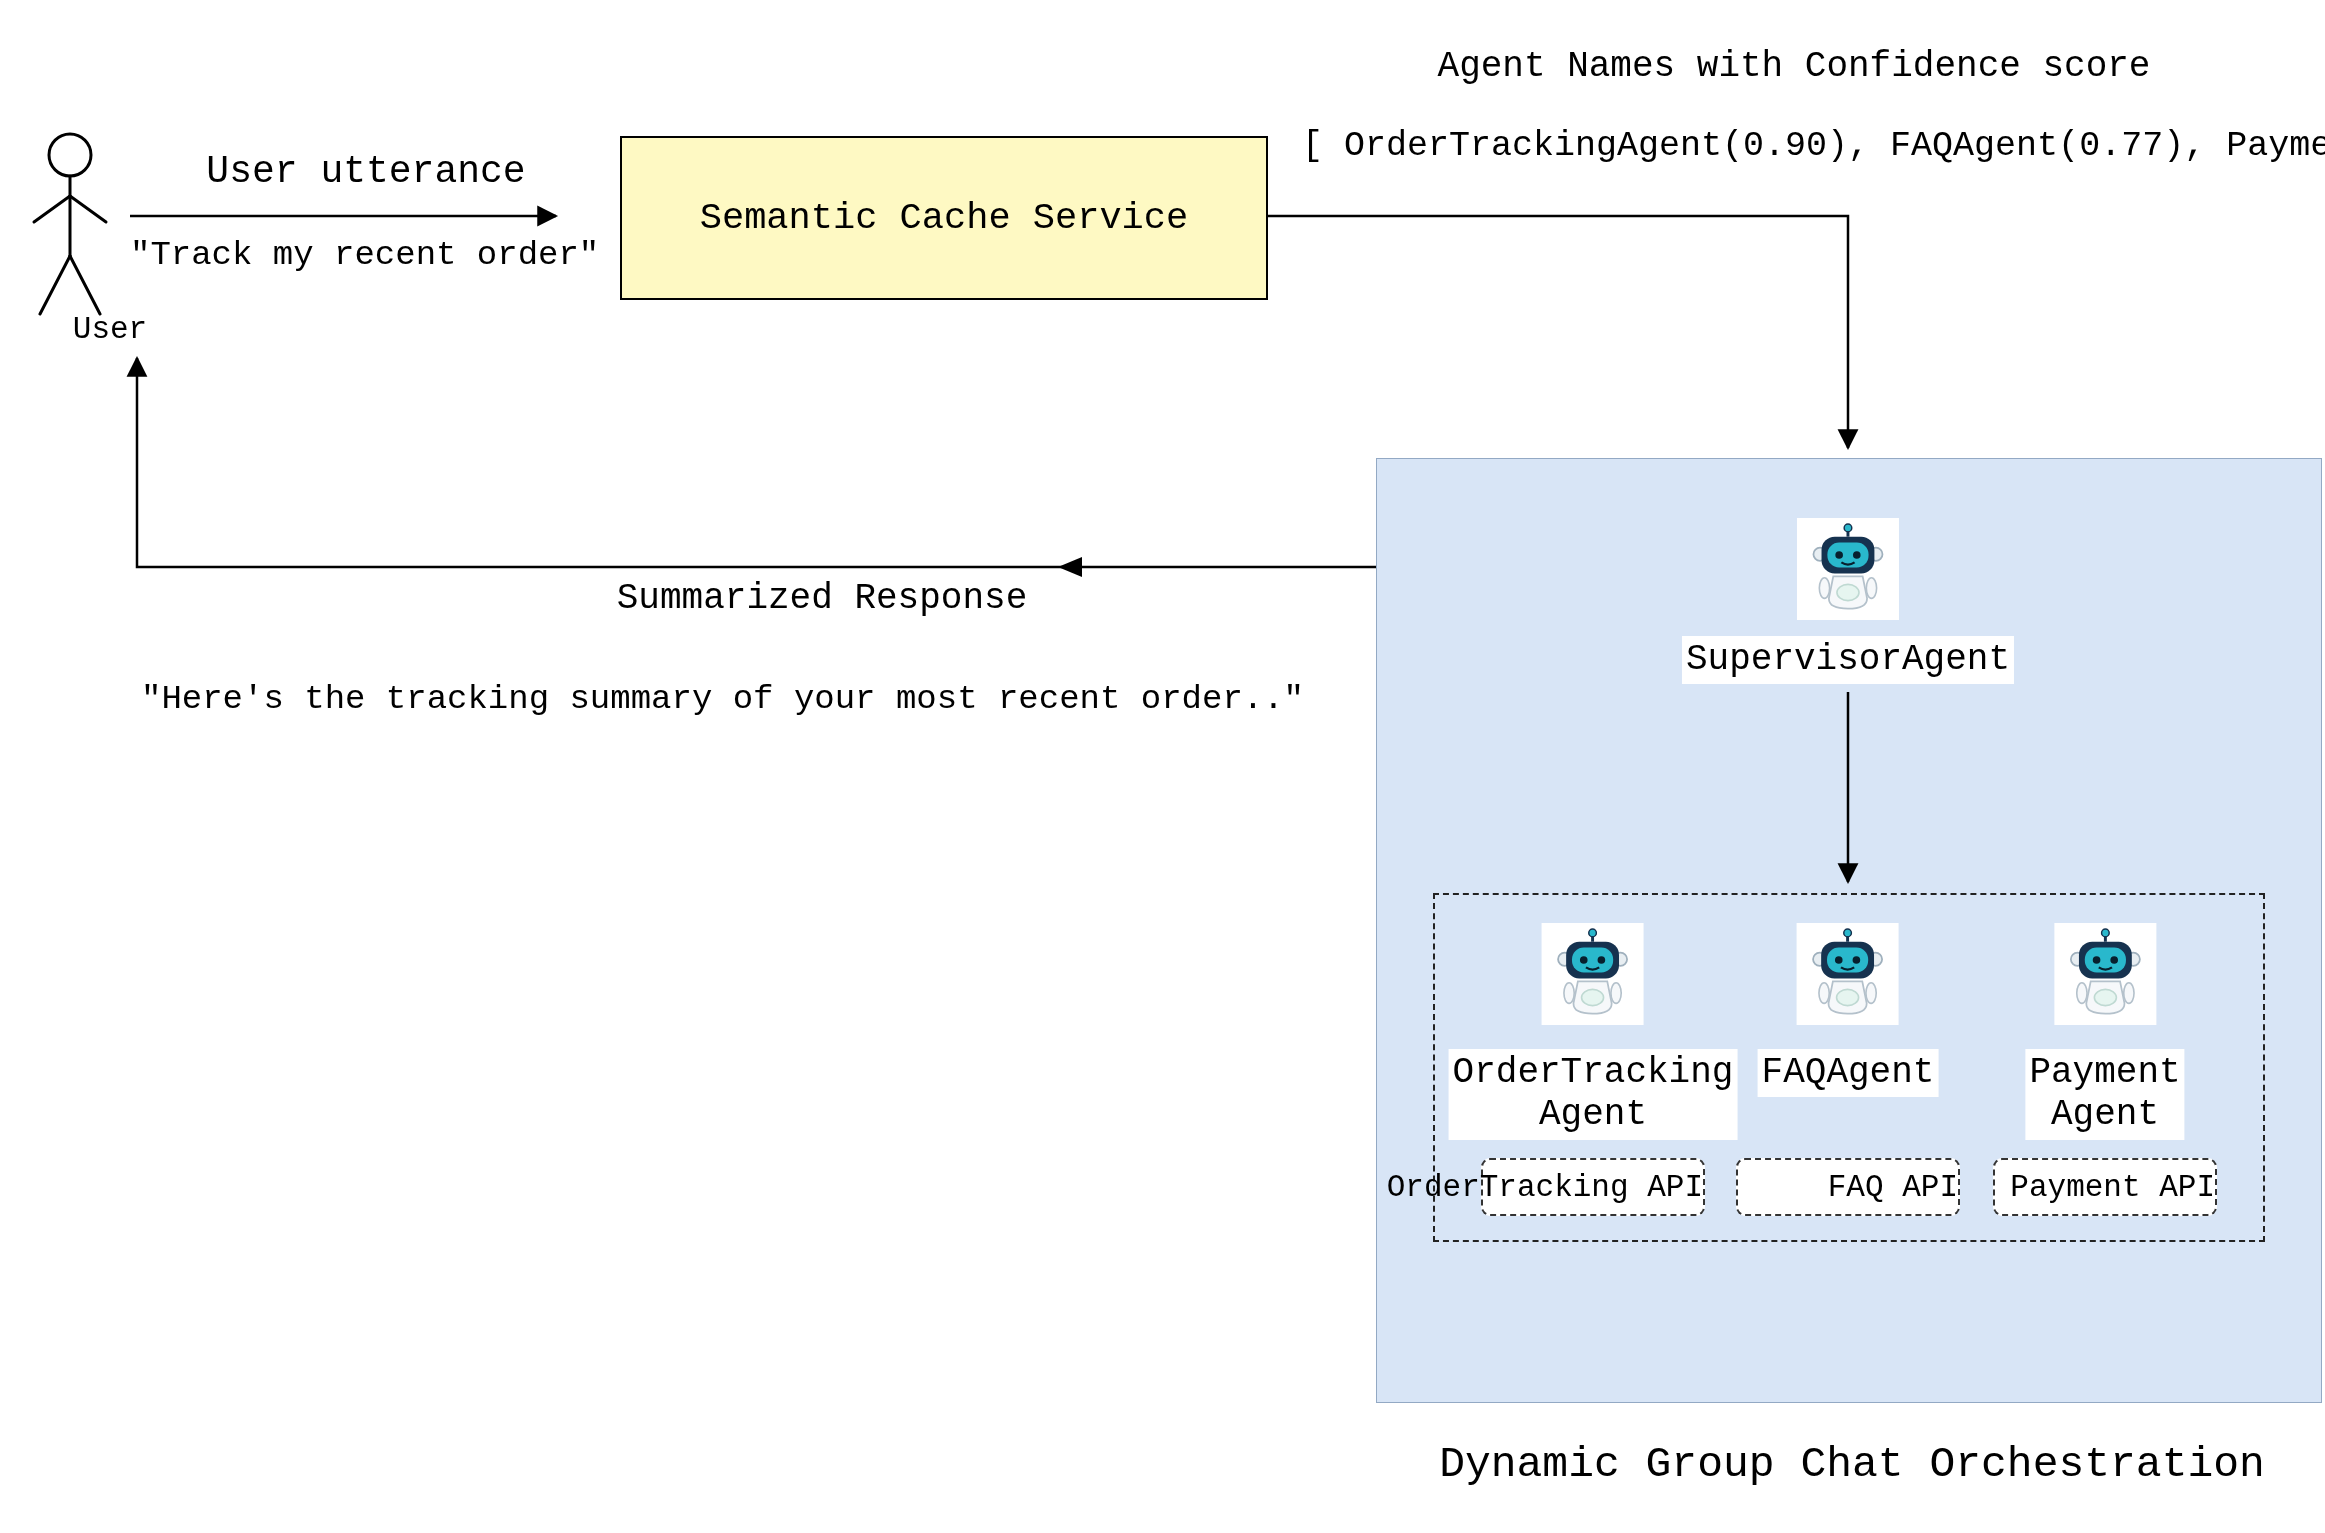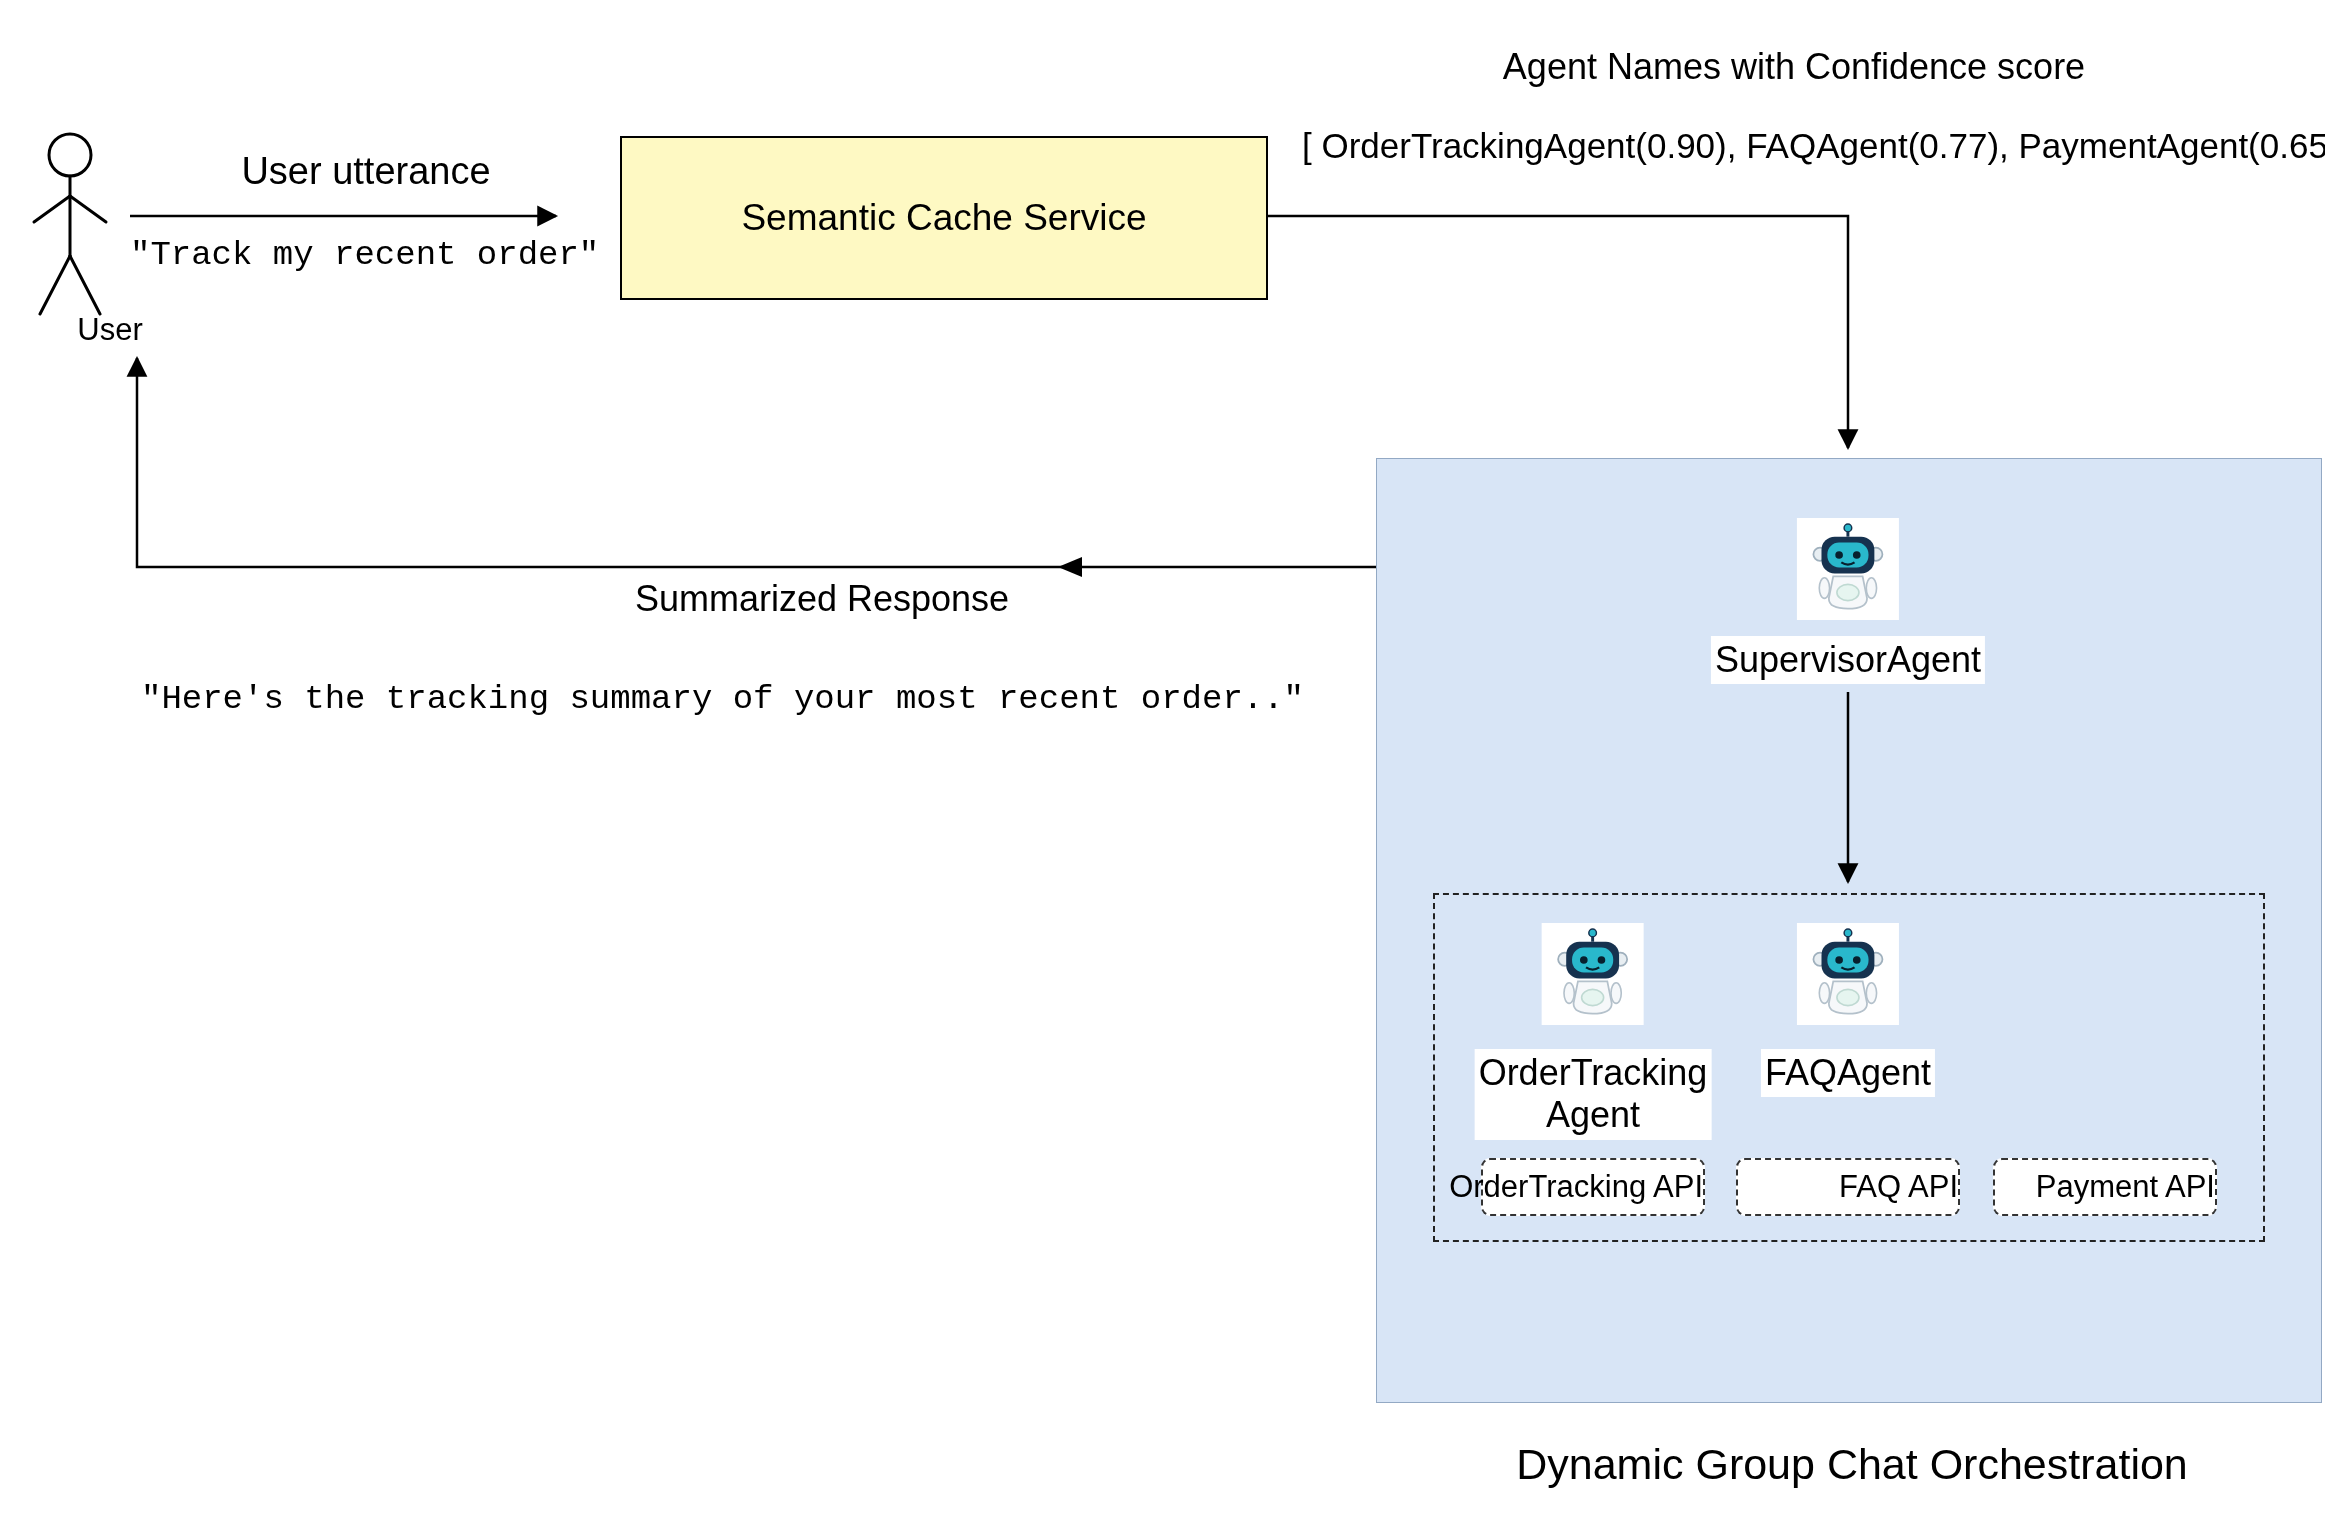--- a/index.html
+++ b/index.html
@@ -14,21 +14,21 @@
     color: #000;
     overflow: hidden;
   }
   .overlay {
     position: absolute;
     left: 0; top: 0;
     width: 2325px; height: 1533px;
     z-index: 1;
     pointer-events: none;
   }
-  .abs { position: absolute; z-index: 2; }
+  .abs { position: absolute; z-index: 2; font-family: Liberation Mono, monospace; }
   .cx { transform: translateX(-50%); }
   .label { font-size: 36px; white-space: nowrap; }
   .mono {
     font-family: "Liberation Mono", "DejaVu Sans Mono", monospace;
     white-space: nowrap;
   }
   .user-label { left: 70px; top: 312px; font-size: 31px; margin-left: 40px; }
   .utterance-label { left: 366px; top: 150px; font-size: 38px; }
   .utterance-quote { left: 130px; top: 236px; font-size: 34px; }
   .cache-box {
@@ -165,20 +165,28 @@
     <div class="chip">OrderTracking Agent</div>
   </div>
   <div class="abs cx agent c2">
     <div class="icon-box">
       <svg class="robot" viewBox="0 0 64 64">
           <use href="#robot-sym"></use>
         </svg>
     </div>
     <div class="chip">FAQAgent</div>
   </div>
+  <div class="abs cx agent c3">
+    <div class="icon-box">
+      <svg class="robot" viewBox="0 0 64 64">
+          <use href="#robot-sym"></use>
+        </svg>
+    </div>
+    <div class="chip">Payment Agent</div>
+  </div>
 
   <div class="abs cx api-box c1">
     <span>OrderTracking API</span>
   </div>
   <div class="abs cx api-box c2">
     <span>FAQ API</span>
   </div>
   <div class="abs cx api-box c3">
     <span>Payment API</span>
   </div>

